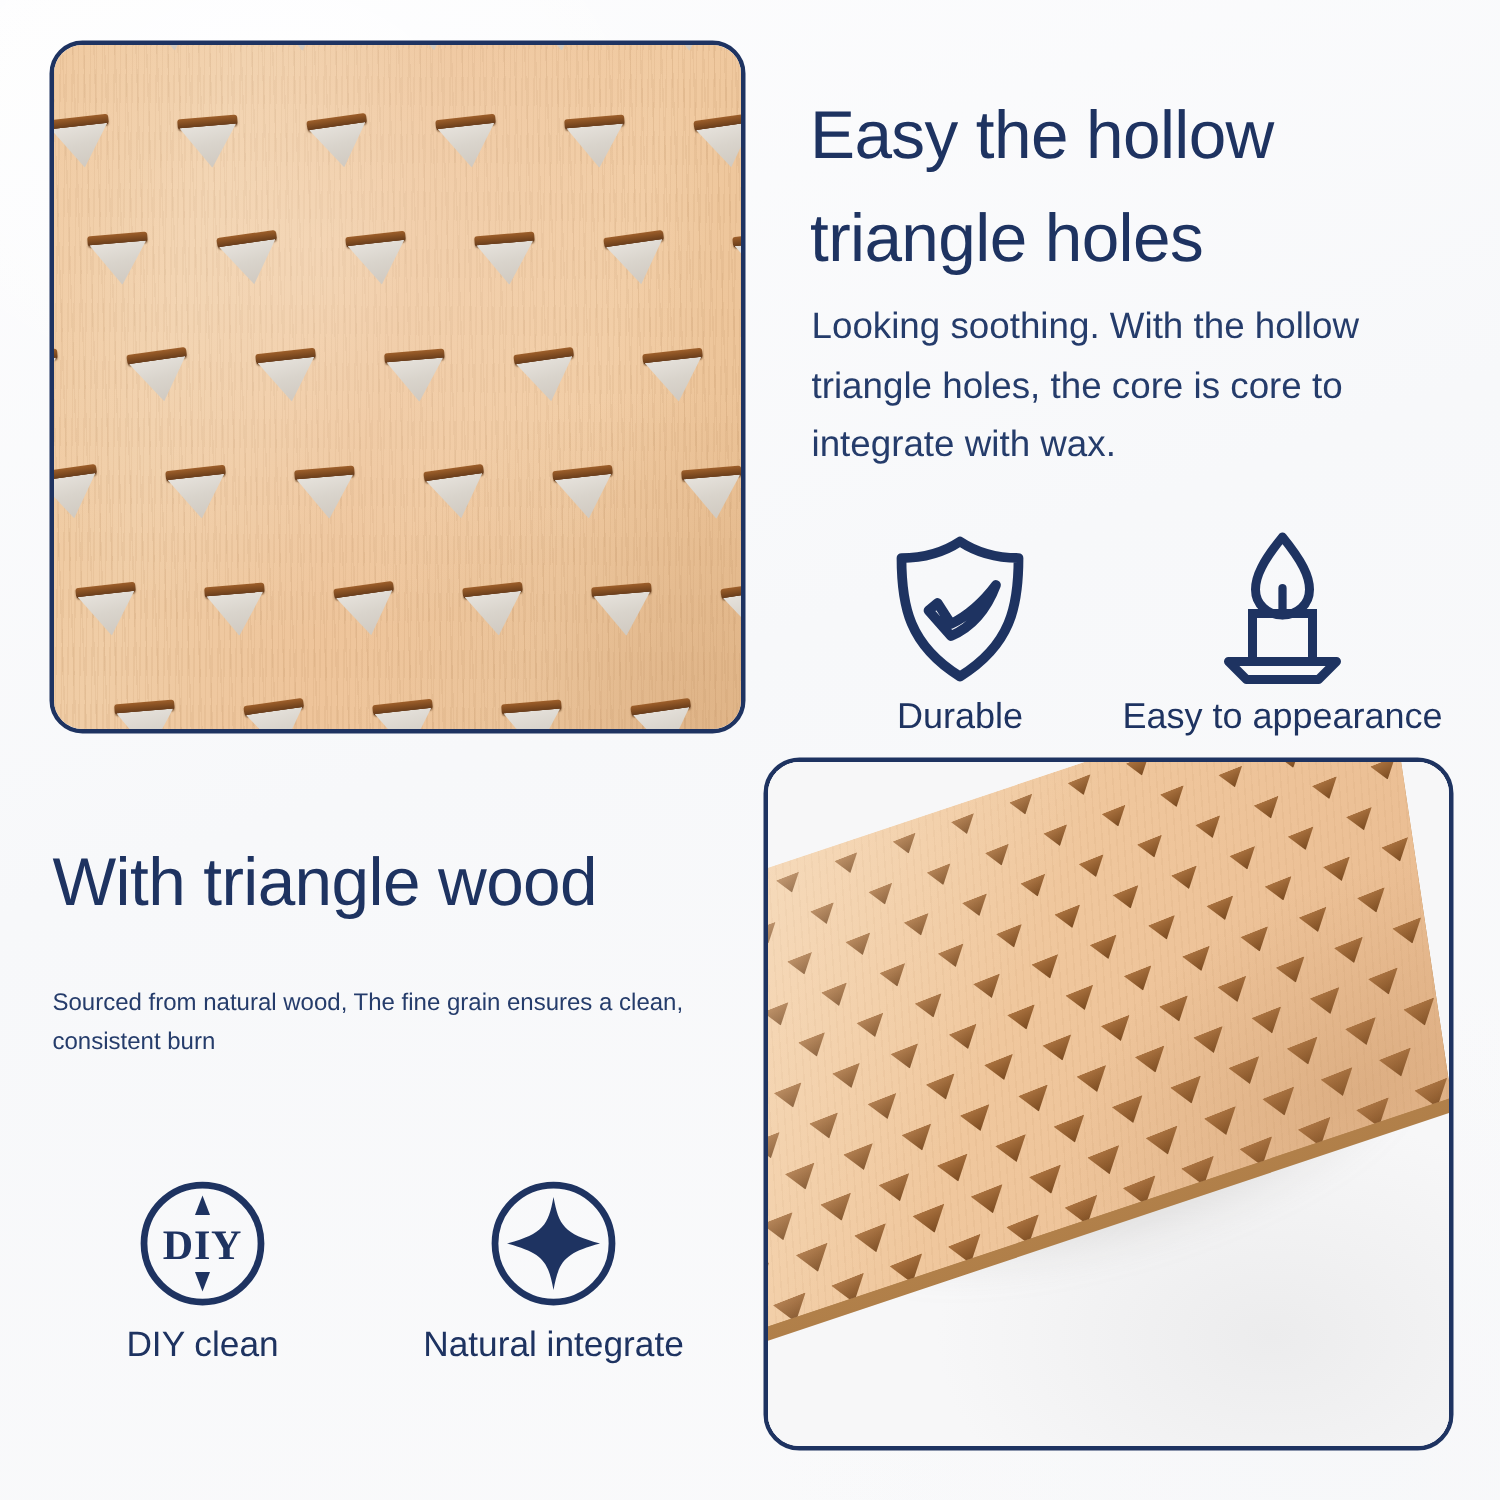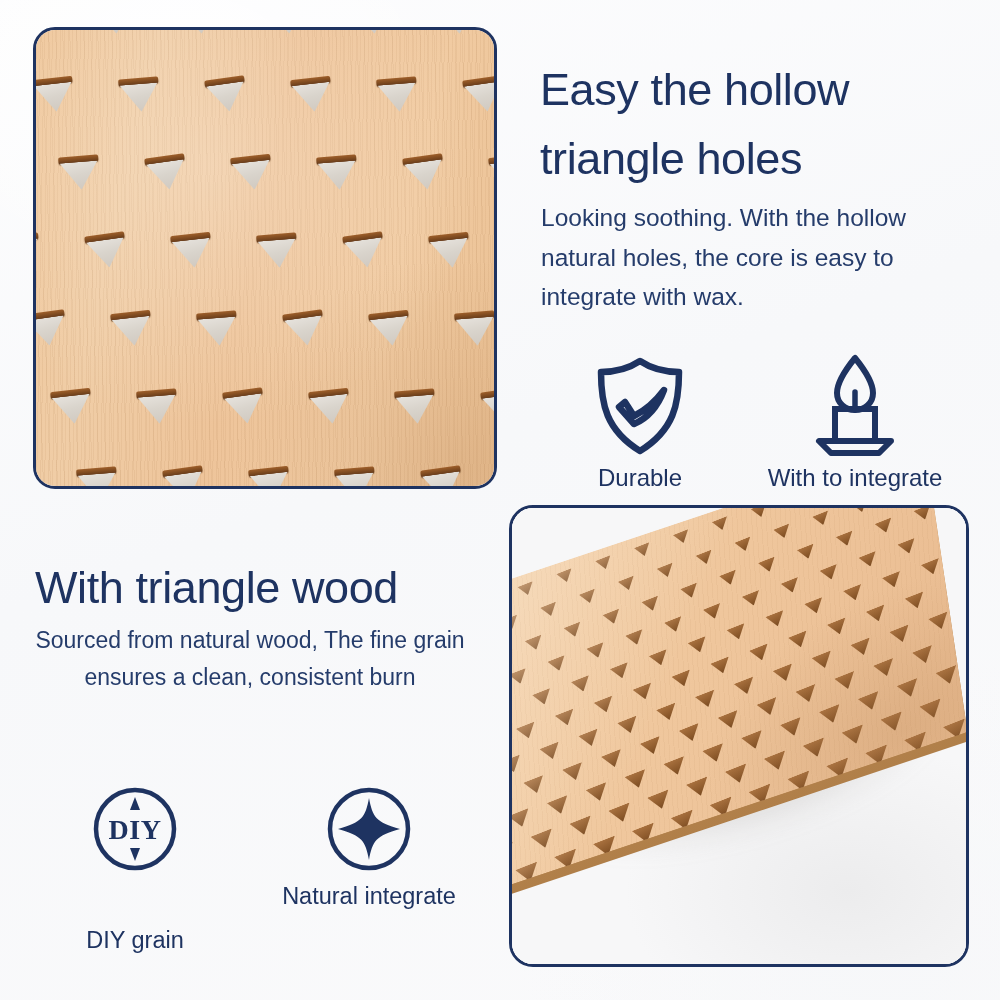--- a/index.html
+++ b/index.html
@@ -201,25 +201,24 @@
 
   #bl-headline {
     left: 35px;
     top: 556px;
     width: 470px;
     font-size: 45px;
     line-height: 1.4;
   }
   #bl-body {
     left: 35px;
-    top: 622px;
+    top: 656px;
     width: 430px;
-    font-size: 23px;
+    font-size: 16px;
     line-height: 1.62;
-    text-align: center;
   }
 
   
   .feature-group { position: absolute; display: flex; }
   .feature {
     display: flex;
     flex-direction: column;
     align-items: center;
   }
   .feature .glyph {
@@ -248,21 +247,21 @@
   #feature-integrate { width: 230px; }
 
   
   #features-bottom {
     left: 35px;
     top: 785px;
     width: 470px;
   }
   #features-bottom .glyph { height: 88px; align-items: center; }
   #features-bottom .caption { margin-top: 10px; font-size: 23.5px; }
-  #feature-diy { width: 200px; gap: 44px; }
+  #feature-diy { width: 200px; }
   #feature-natural { width: 268px; }
 
   svg { display: block; overflow: visible; }
 </style>
 </head>
 <body>
 
 <div id="page">
 
   <div class="photo-panel" id="panel-holes">
@@ -424,21 +423,21 @@
         </div>
         <div class="hole" style="left: 384px; top: 438px; transform: rotate(-8deg);">
           <div class="bevel"></div>
           <div class="cavity"></div>
         </div>
       </div>
   </div>
 
   <div class="headline" id="tr-headline">Easy the hollow triangle holes</div>
 
-  <div class="body-copy" id="tr-body">Looking soothing. With the hollow natural holes, the core is easy to integrate with wax.</div>
+  <div class="body-copy" id="tr-body">Looking soothing. With the hollow triangle holes, the core is core to integrate with wax.</div>
 
   <div class="feature-group" id="features-top">
 
     <div class="feature" id="feature-durable">
       <div class="glyph">
         <svg width="96" height="100" viewBox="0 0 96 100" fill="none">
           <path d="M48 5 C36 13 22 16 9 16 C9 48 14 74 48 95 C82 74 87 48 87 16 C74 16 60 13 48 5 Z" stroke="#1e3361" stroke-width="6.5" stroke-linejoin="round" fill="none"></path>
           <path d="M27 51 L42 68 C56 62 66 50 72 34 C63 46 52 55 42 60 L33 46 Z" stroke="#1e3361" stroke-width="6.5" stroke-linejoin="round" stroke-linecap="round" fill="none"></path>
         </svg>
       </div>
@@ -451,42 +450,42 @@
 
           <path d="M46 6 C33 22 28 32 28 41 C28 51 36 58 46 58 C56 58 64 51 64 41 C64 32 59 22 46 6 Z" stroke="#1e3361" stroke-width="6" stroke-linejoin="round" fill="none"></path>
 
           <line x1="46" y1="40" x2="46" y2="58" stroke="#1e3361" stroke-width="5.5" stroke-linecap="round"></line>
 
           <rect x="26" y="57" width="40" height="32" stroke="#1e3361" stroke-width="6" fill="none"></rect>
 
           <path d="M10 89 L82 89 L70 101 L22 101 Z" stroke="#1e3361" stroke-width="6" stroke-linejoin="round" fill="none"></path>
         </svg>
       </div>
-      <div class="caption">With to integrate</div>
+      <div class="caption">Easy to appearance</div>
     </div>
   </div>
 
   <div class="headline" id="bl-headline">With triangle wood</div>
 
   <div class="body-copy" id="bl-body">Sourced from natural wood, The fine grain ensures a clean, consistent burn</div>
 
   <div class="feature-group" id="features-bottom">
 
     <div class="feature" id="feature-diy">
       <div class="glyph">
         <svg width="86" height="86" viewBox="0 0 86 86" fill="none">
           <circle cx="43" cy="43" r="39" stroke="#1e3361" stroke-width="4.5" fill="none"></circle>
 
           <path d="M43 11 L48 24 L38 24 Z" fill="#1e3361"></path>
 
           <path d="M43 75 L38 62 L48 62 Z" fill="#1e3361"></path>
           <text x="43" y="53" text-anchor="middle" font-family="'Liberation Serif', serif" font-size="28" font-weight="700" fill="#1e3361" letter-spacing="0.5">DIY</text>
         </svg>
       </div>
-      <div class="caption">DIY grain</div>
+      <div class="caption">DIY clean</div>
     </div>
 
     <div class="feature" id="feature-natural">
       <div class="glyph">
         <svg width="86" height="86" viewBox="0 0 86 86" fill="none">
           <circle cx="43" cy="43" r="39" stroke="#1e3361" stroke-width="4.5" fill="none"></circle>
           <path d="M43 12 C46.5 31 50 36.5 74 43 C50 49.5 46.5 55 43 74 C39.5 55 36 49.5 12 43 C36 36.5 39.5 31 43 12 Z" fill="#1e3361"></path>
         </svg>
       </div>
       <div class="caption">Natural integrate</div>

